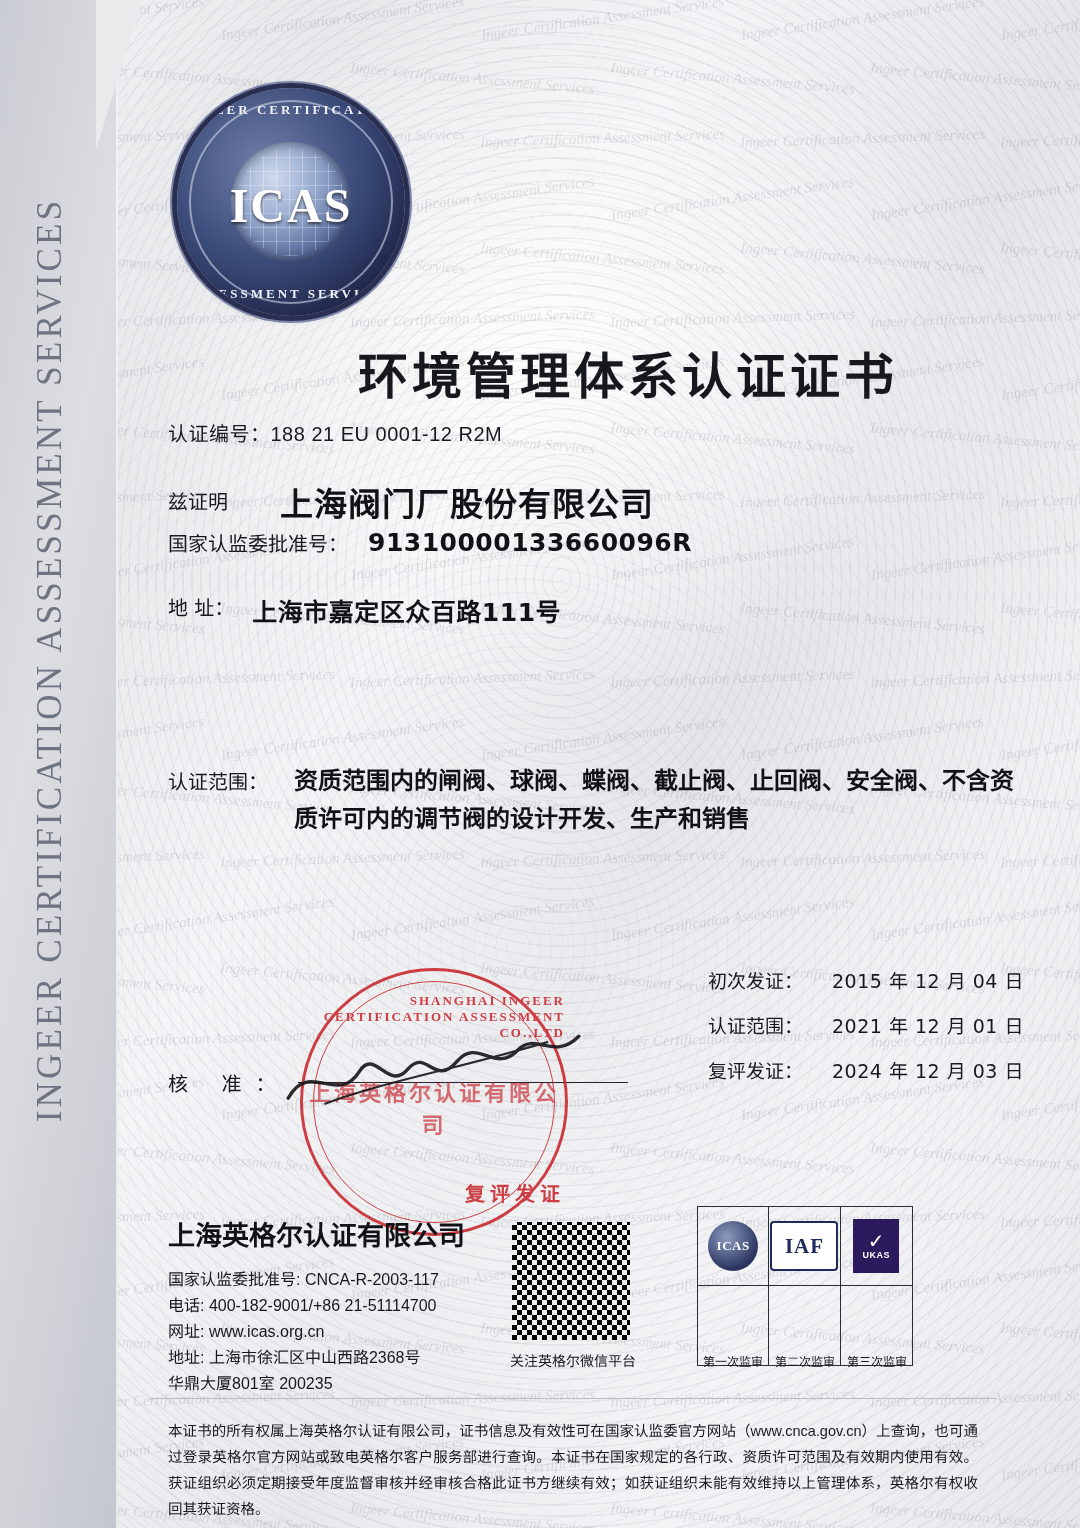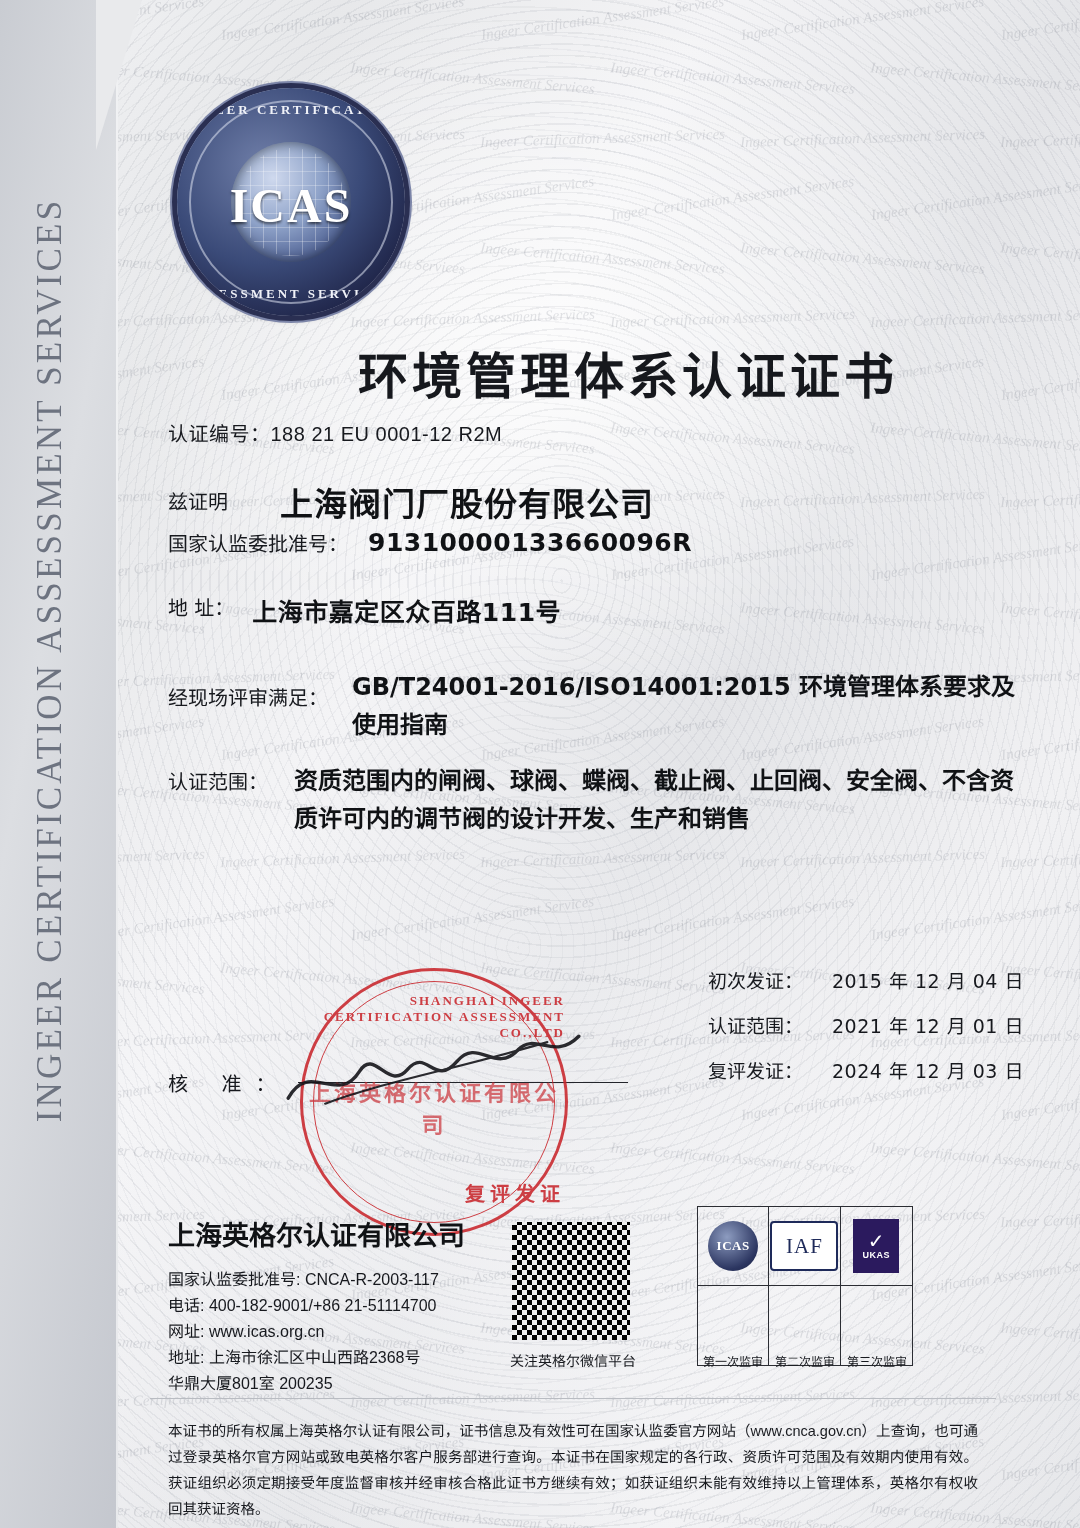--- a/index.html
+++ b/index.html
@@ -231,21 +231,21 @@
   .acc-top > div:last-child,.acc-bot > div:last-child{border-right:none;}
   .mk-icas{
     width:50px;height:50px;border-radius:50%;
     background:radial-gradient(circle at 38% 32%,#8d9cc0,#2b3560 70%,#1b2140);
     color:#fff;font-family:"Liberation Serif",serif;font-weight:bold;font-size:13px;
     display:flex;align-items:center;justify-content:center;letter-spacing:.5px;
   }
   .mk-iaf{
     width:64px;height:46px;border:2px solid #1e2a5a;border-radius:4px;
     display:flex;align-items:center;justify-content:center;
-    color:#1e2a5a;font-family:"Liberation Serif",serif;font-weight:normal;font-size:21px;
+    color:#1e2a5a;font-family:"Liberation Serif",serif;font-weight:bold;font-size:21px;
     background:#fff;letter-spacing:1px;
   }
   .mk-ukas{
     width:46px;height:54px;background:#2b1a5e;color:#fff;
     display:flex;flex-direction:column;align-items:center;justify-content:center;
     font-size:9px;font-weight:bold;letter-spacing:.5px;
   }
   .mk-ukas .tick{font-size:20px;line-height:18px;}
   .acc-lbls{
     position:absolute;left:697px;top:1352px;width:216px;
@@ -415,24 +415,20 @@
   <div class="row" id="r-credit">
     <div class="lbl">国家认监委批准号：</div>
     <div class="val-mid">91310000133660096R</div>
   </div>
 
   <div class="row" id="r-addr">
     <div class="lbl">地    址：</div>
     <div class="val-mid">上海市嘉定区众百路111号</div>
   </div>
 
-  <div class="row" id="r-std">
-    <div class="lbl">经现场评审满足：</div>
-    <div class="val-body">GB/T24001-2016/ISO14001:2015 环境管理体系要求及使用指南</div>
-  </div>
 
   <div class="row" id="r-scope">
     <div class="lbl">认证范围：</div>
     <div class="val-body">资质范围内的闸阀、球阀、蝶阀、截止阀、止回阀、安全阀、不含资质许可内的调节阀的设计开发、生产和销售</div>
   </div>
 
   <div class="dates">
     <div class="drow">
       <div class="dlbl">初次发证：</div>
       <div class="dval">2015 年 12 月 04 日</div>

